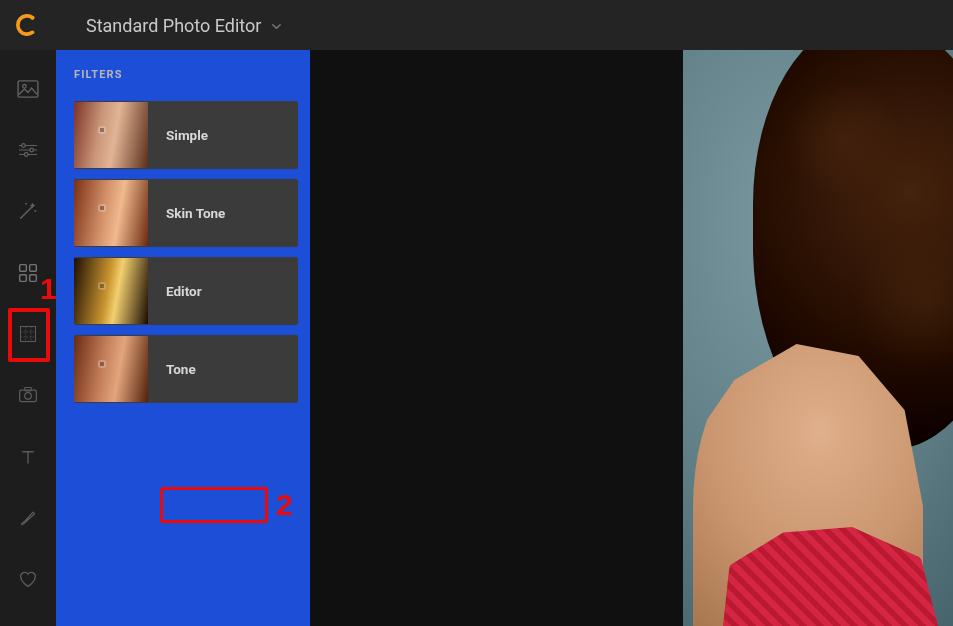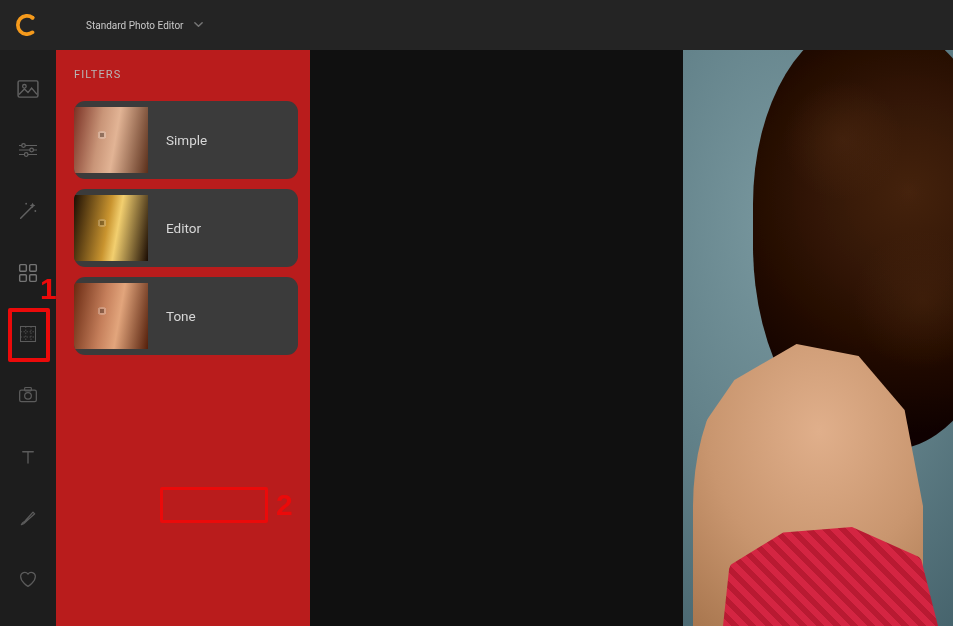--- a/index.html
+++ b/index.html
@@ -2,41 +2,41 @@
 <html><head>
 <meta charset="utf-8">
 <style>
   * { margin:0; padding:0; box-sizing:border-box; font-family: -apple-system, "Segoe UI", Roboto, Helvetica, Arial, sans-serif; }
   body { background:#1d1d1d; color:#c8c8c8; width:953px; height:626px; overflow:hidden; }
 
   
   .topbar { height:50px; background:#242424; display:flex; align-items:center; padding:0 16px; }
   .logo { width:22px; height:22px; margin-right:48px; }
   .logo svg { display:block; }
-  .app-title { display:flex; align-items:center; font-size:10px; color:#c9c9c9; cursor:pointer;text-align:right; }
+  .app-title { display:flex; align-items:center; font-size:18px; color:#c9c9c9; cursor:pointer;text-align:right; }
   .app-title .chev { margin-left:10px; opacity:.6; }
 
   
   .main { display:flex; height:576px; position:relative; }
 
   
   .toolbar { width:56px; background:#1d1d1d; border-right:0; padding-top:24px; display:flex; flex-direction:column; align-items:center; }
   .tool { width:32px; height:32px; margin-bottom:32px; display:flex; align-items:center; justify-content:center; opacity:.55; cursor:pointer; }
   .tool svg { display:block; }
 
   
   .annotation-box1 { position:absolute; left:8px; top:258px; width:42px; height:54px; border:4px solid #eb0a0a; border-radius:2px; pointer-events:none; z-index:5; }
   .annotation-num1 { position:absolute; left:40px; top:222px; color:#eb0a0a; font-weight:800; font-size:30px; font-family: Arial, sans-serif; pointer-events:none; z-index:5; }
   .annotation-box2 { position:absolute; left:160px; top:437px; width:108px; height:36px; border:3px solid #eb0a0a; border-radius:2px; pointer-events:none; z-index:5; }
   .annotation-num2 { position:absolute; left:276px; top:438px; color:#eb0a0a; font-weight:800; font-size:30px; font-family: Arial, sans-serif; pointer-events:none; z-index:5; }
 
   
-  .panel { width:254px; background:#b91c1c; padding:18px 12px 0 18px; overflow:hidden; }
+  .panel { width:254px; background:#1d4ed8; padding:18px 12px 0 18px; overflow:hidden;font-weight:bold; }
   .panel-title { font-size:11px; letter-spacing:.1em; color:#b7b7b7; margin-bottom:20px; text-transform:uppercase; }
-  .filter-item { display:flex; align-items:center; background:#3b3b3b; margin-bottom:10px; height:78px; border-radius:11px; overflow:hidden; cursor:pointer; }
+  .filter-item { display:flex; align-items:center; background:#3b3b3b; margin-bottom:10px; height:68px; border-radius:2px; overflow:hidden; cursor:pointer; }
   .filter-item .thumb { width:74px; height:66px; flex:0 0 74px; }
   .filter-item .label { padding-left:18px; font-size:13.5px; color:#d7d7d7; }
   .filter-filler { flex:1; }
 
   
   .thumb-simple   { background: linear-gradient(100deg,#7b3225 0%, #c99578 35%, #e2b495 55%, #5a2f1b 100%); }
   .thumb-matte    { background: linear-gradient(100deg,#8b573f 0%, #cda68b 40%, #e0bca1 60%, #6a3d27 100%); }
   .thumb-skin     { background: linear-gradient(100deg,#7a2f14 0%, #d18f68 40%, #f0b98e 60%, #6b2a0f 100%); }
   .thumb-infra    { background: linear-gradient(100deg,#8a3a0a 0%, #dfa050 40%, #ffcf80 60%, #7a2f05 100%); }
   .thumb-bw       { background: linear-gradient(100deg,#1a1a1a 0%, #9a9a9a 40%, #d3d3d3 60%, #2a2a2a 100%); }
@@ -181,20 +181,25 @@
 
   <div class="panel">
     <div class="panel-title">FILTERS</div>
 
     <div class="filter-item">
       <div class="thumb thumb-simple"></div>
       <div class="label">Simple</div>
       <div class="filter-filler"></div>
     </div>
     <div class="filter-item">
+      <div class="thumb thumb-skin"></div>
+      <div class="label">Skin Tone</div>
+      <div class="filter-filler"></div>
+    </div>
+    <div class="filter-item">
       <div class="thumb thumb-vintage"></div>
       <div class="label">Editor</div>
       <div class="filter-filler"></div>
     </div>
     <div class="filter-item">
       <div class="thumb thumb-scene"></div>
       <div class="label">Tone</div>
       <div class="filter-filler"></div>
     </div>
   </div>

